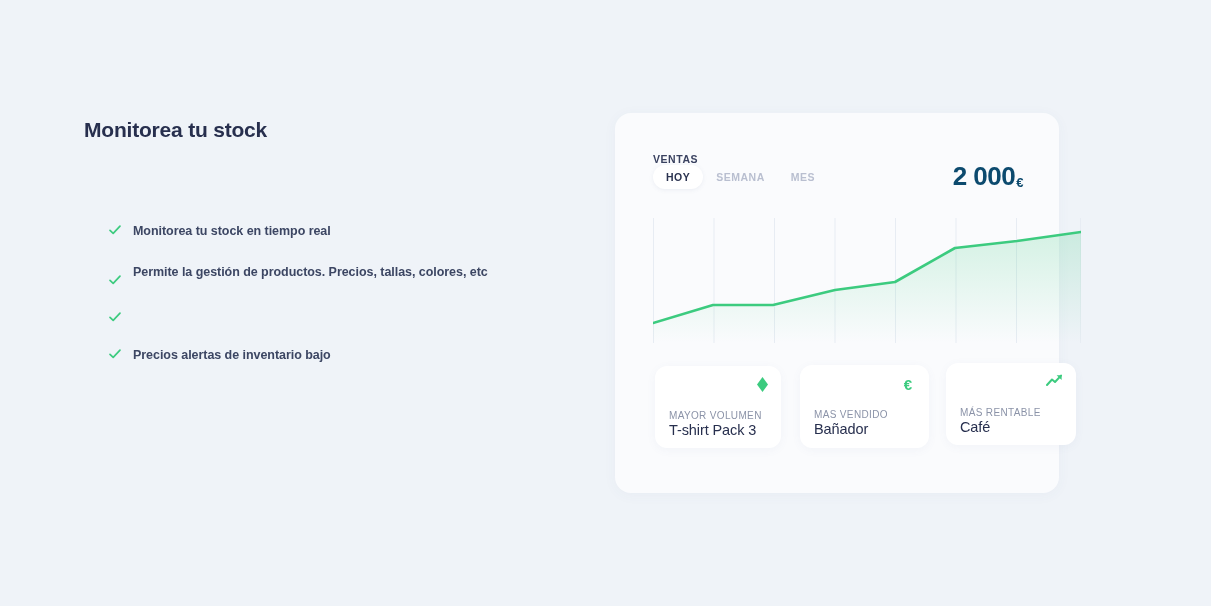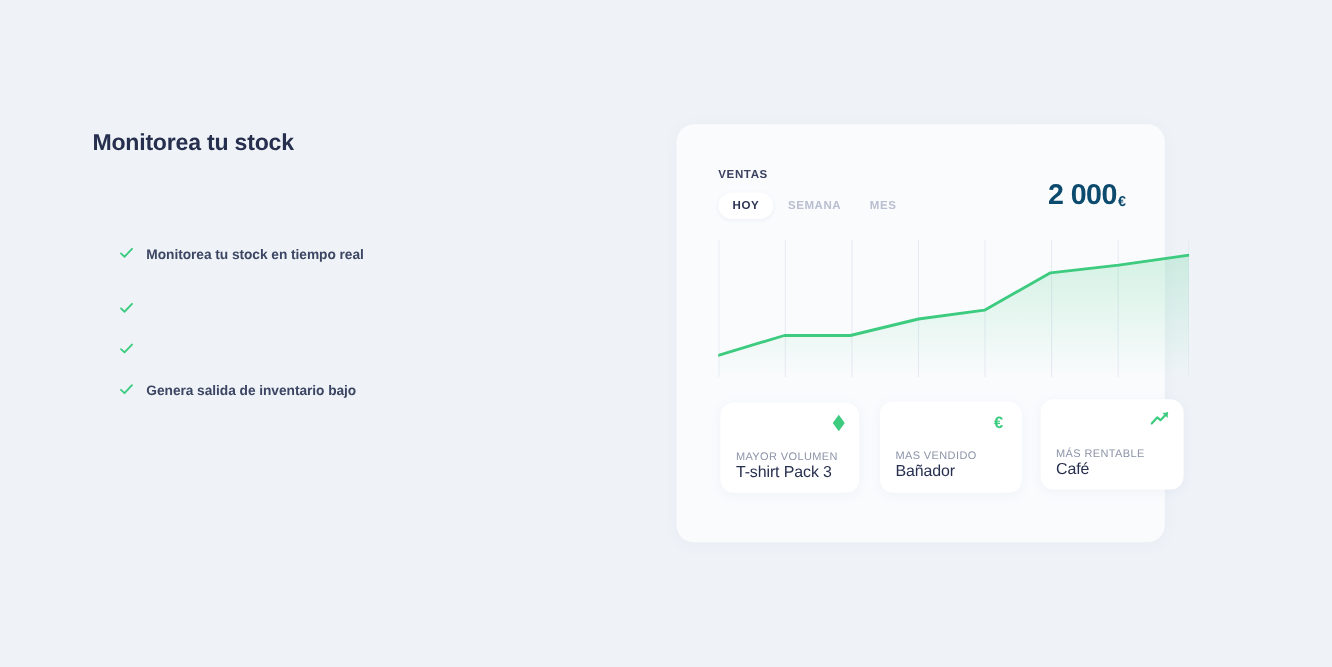--- a/index.html
+++ b/index.html
@@ -80,21 +80,20 @@
     top: 40px;
     right: 36px;
   }
   .ventas-label {
     font-size: 10.5px;
     font-weight: bold;
     color: #3a4260;
     letter-spacing: 0.55px;
   }
   .tabs-row {
-    margin-top: 10px;
     display: flex;
     align-items: flex-end;
   }
   .tab {
     font-size: 10.5px;
     font-weight: bold;
     letter-spacing: 0.5px;
     color: #b9bfd0;
     padding: 6px 13px;
     border-radius: 13px;
@@ -189,33 +188,34 @@
       <svg class="check-icon" viewBox="0 0 14 14">
         <path d="M2 7.4 L5.2 10.4 L12 3.2" fill="none" stroke="#3ccb7f" stroke-width="1.7" stroke-linecap="round" stroke-linejoin="round"></path>
       </svg>
       <span class="feature-text">Monitorea tu stock en tiempo real</span>
     </li>
 
     <li class="feature-item two-line">
       <svg class="check-icon" viewBox="0 0 14 14">
         <path d="M2 7.4 L5.2 10.4 L12 3.2" fill="none" stroke="#3ccb7f" stroke-width="1.7" stroke-linecap="round" stroke-linejoin="round"></path>
       </svg>
+      <span class="feature-text">Permite la gestión de productos. Precios, tallas, colores, etc</span>
     </li>
 
     <li class="feature-item">
       <svg class="check-icon" viewBox="0 0 14 14">
         <path d="M2 7.4 L5.2 10.4 L12 3.2" fill="none" stroke="#3ccb7f" stroke-width="1.7" stroke-linecap="round" stroke-linejoin="round"></path>
       </svg>
     </li>
 
     <li class="feature-item">
       <svg class="check-icon" viewBox="0 0 14 14">
         <path d="M2 7.4 L5.2 10.4 L12 3.2" fill="none" stroke="#3ccb7f" stroke-width="1.7" stroke-linecap="round" stroke-linejoin="round"></path>
       </svg>
-      <span class="feature-text">Genera salida de inventario bajo</span>
+      <span class="feature-text">Precios alertas de inventario bajo</span>
     </li>
   </ul>
 </div>
 
 <div class="dash-card">
 
   <div class="card-head">
     <div class="ventas-label">VENTAS</div>
 
     <div class="tabs-row">

